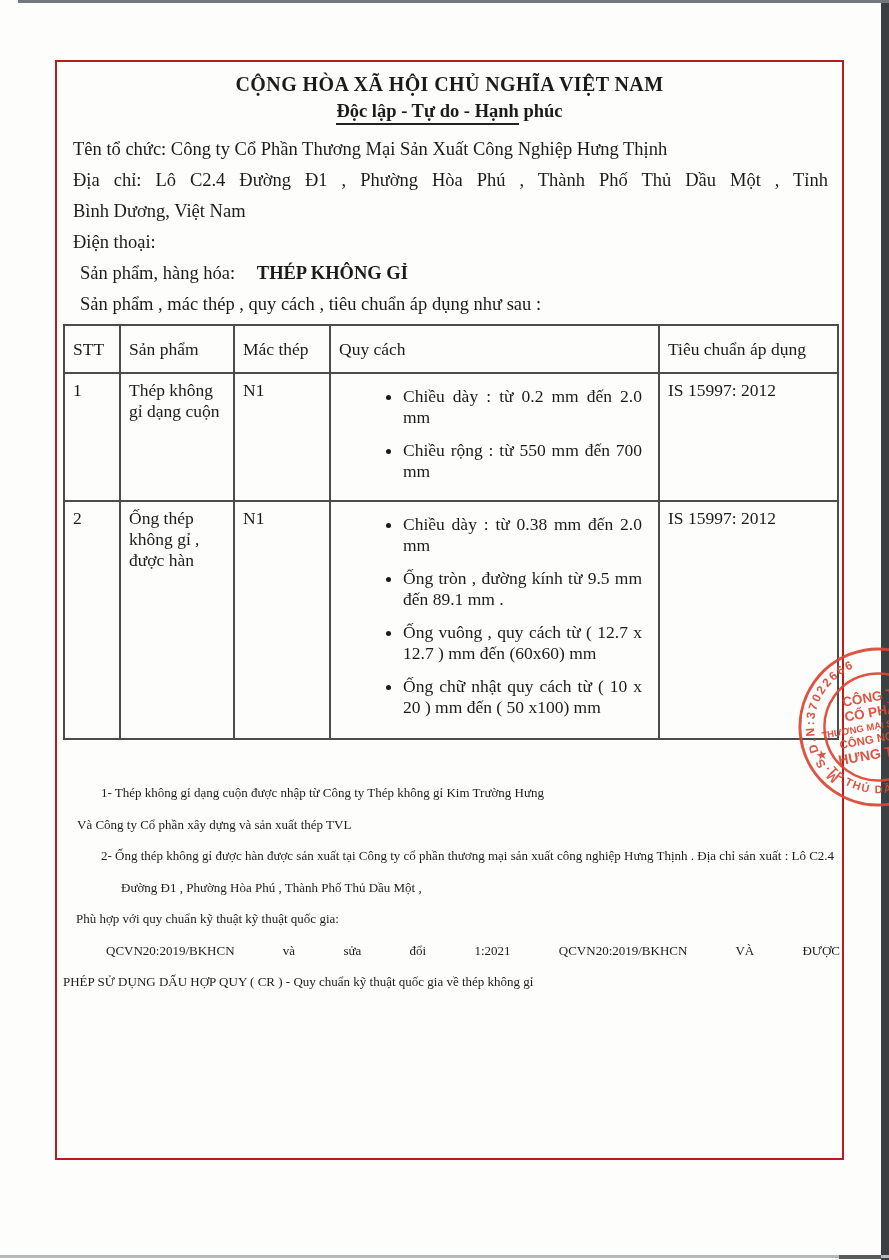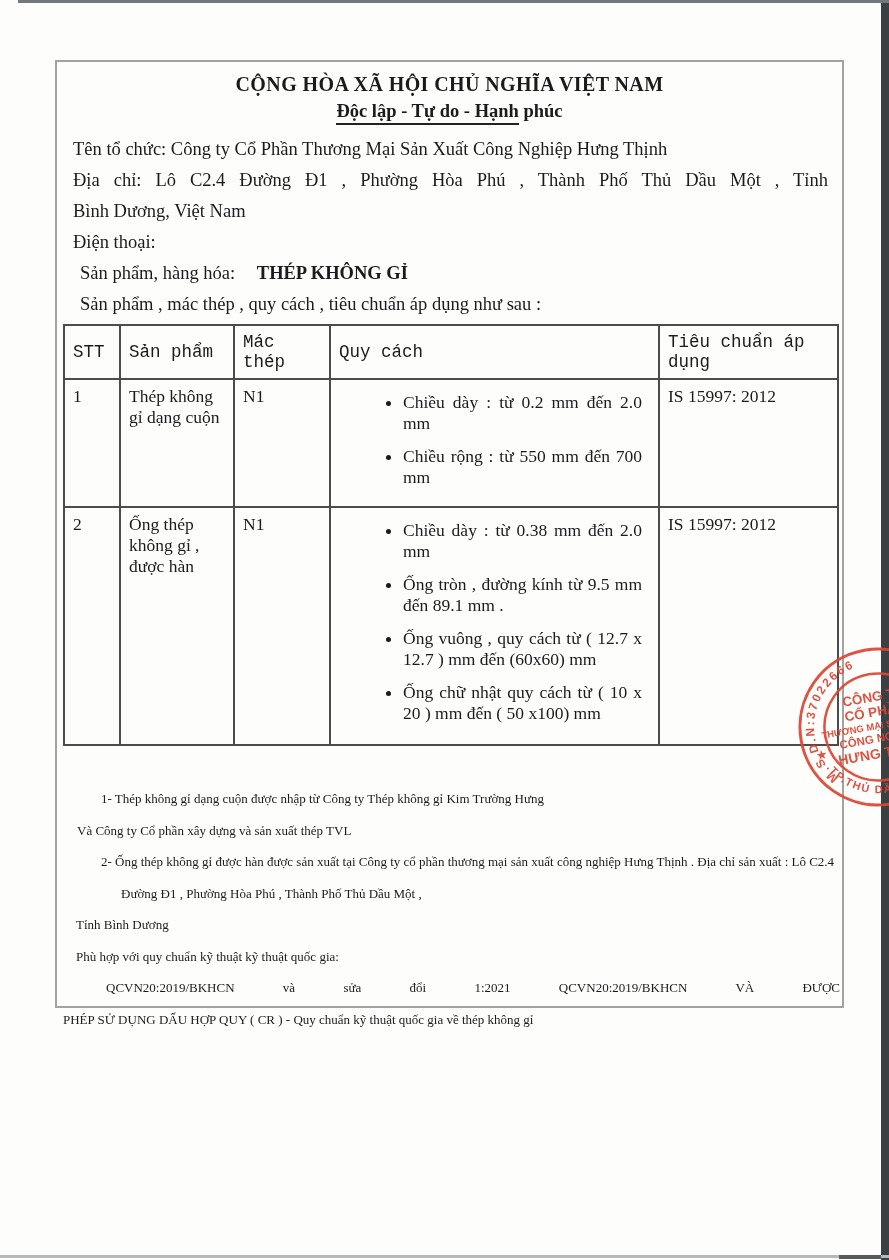--- a/index.html
+++ b/index.html
@@ -11,22 +11,22 @@
     font-family:"Liberation Serif","DejaVu Serif",serif;
     color:#1b1b1b;
   }
   
   .edge-top{position:absolute;left:18px;top:0;right:0;height:3px;background:#73787c;}
   .edge-right{position:absolute;right:0;top:3px;width:8px;bottom:0;background:#3b4042;}
   .edge-bottom{position:absolute;left:0;bottom:2px;width:100%;height:3px;background:#b4b9b9;}
   .edge-bottom-dark{position:absolute;right:8px;bottom:1px;width:42px;height:4px;background:#565b5c;}
 
   .doc-border{
-    position:absolute;left:55px;top:60px;width:789px;height:948px;
-    border:2px solid #a3a3a3;
+    position:absolute;left:55px;top:60px;width:789px;height:1100px;
+    border:2px solid #b91c1c;
     box-sizing:border-box;
   }
   .center{text-align:center;}
   .national-title{margin:11px 0 0 0;font-size:20px;font-weight:bold;letter-spacing:.4px;}
   .motto{margin:5px 0 0 0;font-size:18.5px;font-weight:bold;}
   .motto .u{border-bottom:2px solid #222;padding-bottom:2px;}
   .doc-title{margin:25px 0 0 0;font-size:24px;font-weight:bold;letter-spacing:.5px;}
   .doc-number{margin:10px 0 0 0;font-size:19px;}
 
   .info{margin:12px 14px 0 16px;font-size:18.5px;line-height:31px;}
@@ -43,21 +43,21 @@
     font-size:17.5px;
   }
   table.spec th,table.spec td{
     border:2px solid #4c4c4c;
     vertical-align:top;
     padding:6px 8px;
     box-sizing:border-box;
     font-weight:normal;
     text-align:left;
   }
-  table.spec th{height:48px;vertical-align:middle;font-family:Liberation Mono, monospace;}
+  table.spec th{height:48px;vertical-align:middle;}
   .col-stt{width:56px;}
   .col-sp{width:114px;}
   .col-mt{width:96px;}
   .col-qc{width:329px;}
   .col-tc{width:179px;}
   th.c,td.c{text-align:center;}
   td.just{text-align:justify;}
   tr.r1 td{height:89px;}
   tr.r2 td{height:238px;}
   td.qc{padding:4px 6px 4px 0;}
@@ -146,21 +146,20 @@
             </ul>
           </td>
           <td>IS 15997: 2012</td>
         </tr>
       </tbody>
     </table>
 
     <div class="notes">
       <p class="note1"><span>1- Thép không gỉ dạng cuộn được nhập từ Công ty Thép không gỉ Kim Trường Hưng</span><span class="cont">Và Công ty Cổ phần xây dựng và sản xuất thép TVL</span></p>
       <p class="note2">2- Ống thép không gỉ được hàn được sản xuất tại Công ty cổ phần thương mại sản xuất công nghiệp Hưng Thịnh . Địa chỉ sản xuất : Lô C2.4 Đường Đ1 , Phường Hòa Phú , Thành Phố Thủ Dầu Một ,</p>
-      <p class="plain">Tỉnh Bình Dương</p>
       <p class="plain">Phù hợp với quy chuẩn kỹ thuật kỹ thuật quốc gia:</p>
       <p class="qcvn1">QCVN20:2019/BKHCN và sửa đổi 1:2021 QCVN20:2019/BKHCN VÀ ĐƯỢC</p>
       <p class="qcvn2">PHÉP SỬ DỤNG DẤU HỢP QUY ( CR ) -  Quy chuẩn kỹ thuật quốc gia về thép không gỉ</p>
     </div>
 
   </div>
 
   <svg class="stamp" viewBox="0 0 180 180" xmlns="http://www.w3.org/2000/svg">
     <g transform="rotate(-10 90 90)">
       <circle cx="90" cy="90" r="78" stroke-width="3"></circle>

